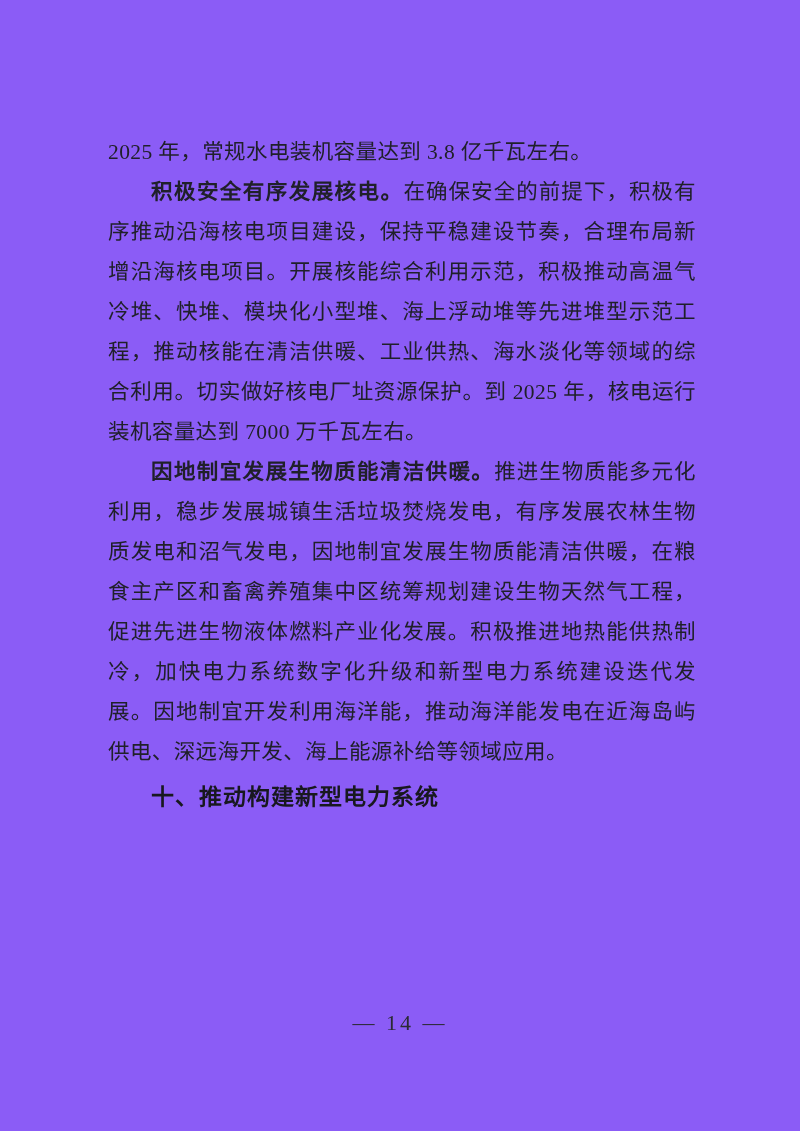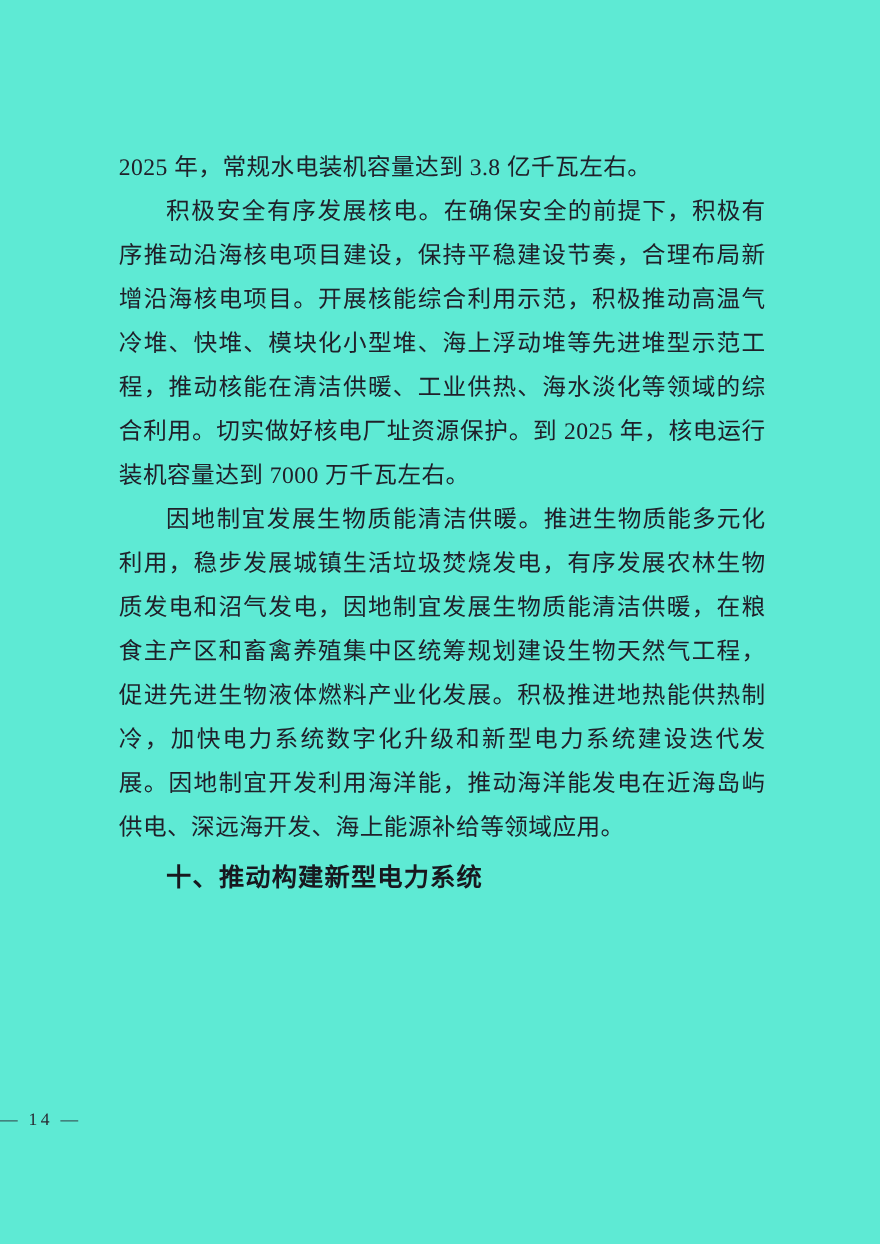--- a/index.html
+++ b/index.html
@@ -11,21 +11,21 @@
     width: 800px;
     height: 1131px;
     font-family: "Liberation Serif", "DejaVu Serif", serif;
     color: #1b1b1f;
   }
   .page {
     position: relative;
     width: 800px;
     height: 1131px;
     box-sizing: border-box;
-    background: #5eead4;
+    background: #8b5cf6;
     overflow: hidden;
   }
   .content {
     position: absolute;
     left: 108px;
     top: 132px;
     width: 588px;
   }
   .para {
     font-size: 21.5px;
@@ -33,40 +33,40 @@
     text-align: justify;
     text-justify: inter-ideograph;
     letter-spacing: 0.4px;
     color: #20202a;
     margin: 0;
   }
   .para.indent {
     text-indent: 43px;
   }
   .lead {
-    font-weight: 400;
+    font-weight: 700;
     letter-spacing: 0.8px;
   }
   .heading {
     font-size: 23px;
     line-height: 40px;
     font-weight: 700;
     text-indent: 43px;
     letter-spacing: 1px;
     color: #18181f;
     margin: 0;
     padding-top: 6px;
   }
   .page-number {
     position: absolute;
     left: 0;
     right: 0;
     top: 1010px;
-    text-align: left;
-    font-size: 16px;
+    text-align: center;
+    font-size: 22px;
     letter-spacing: 3px;
     color: #2a2a33;
     font-family: "Liberation Serif", "DejaVu Serif", serif;
   }
 </style>
 </head>
 <body>
 
 <div class="page">
   <div class="content">

